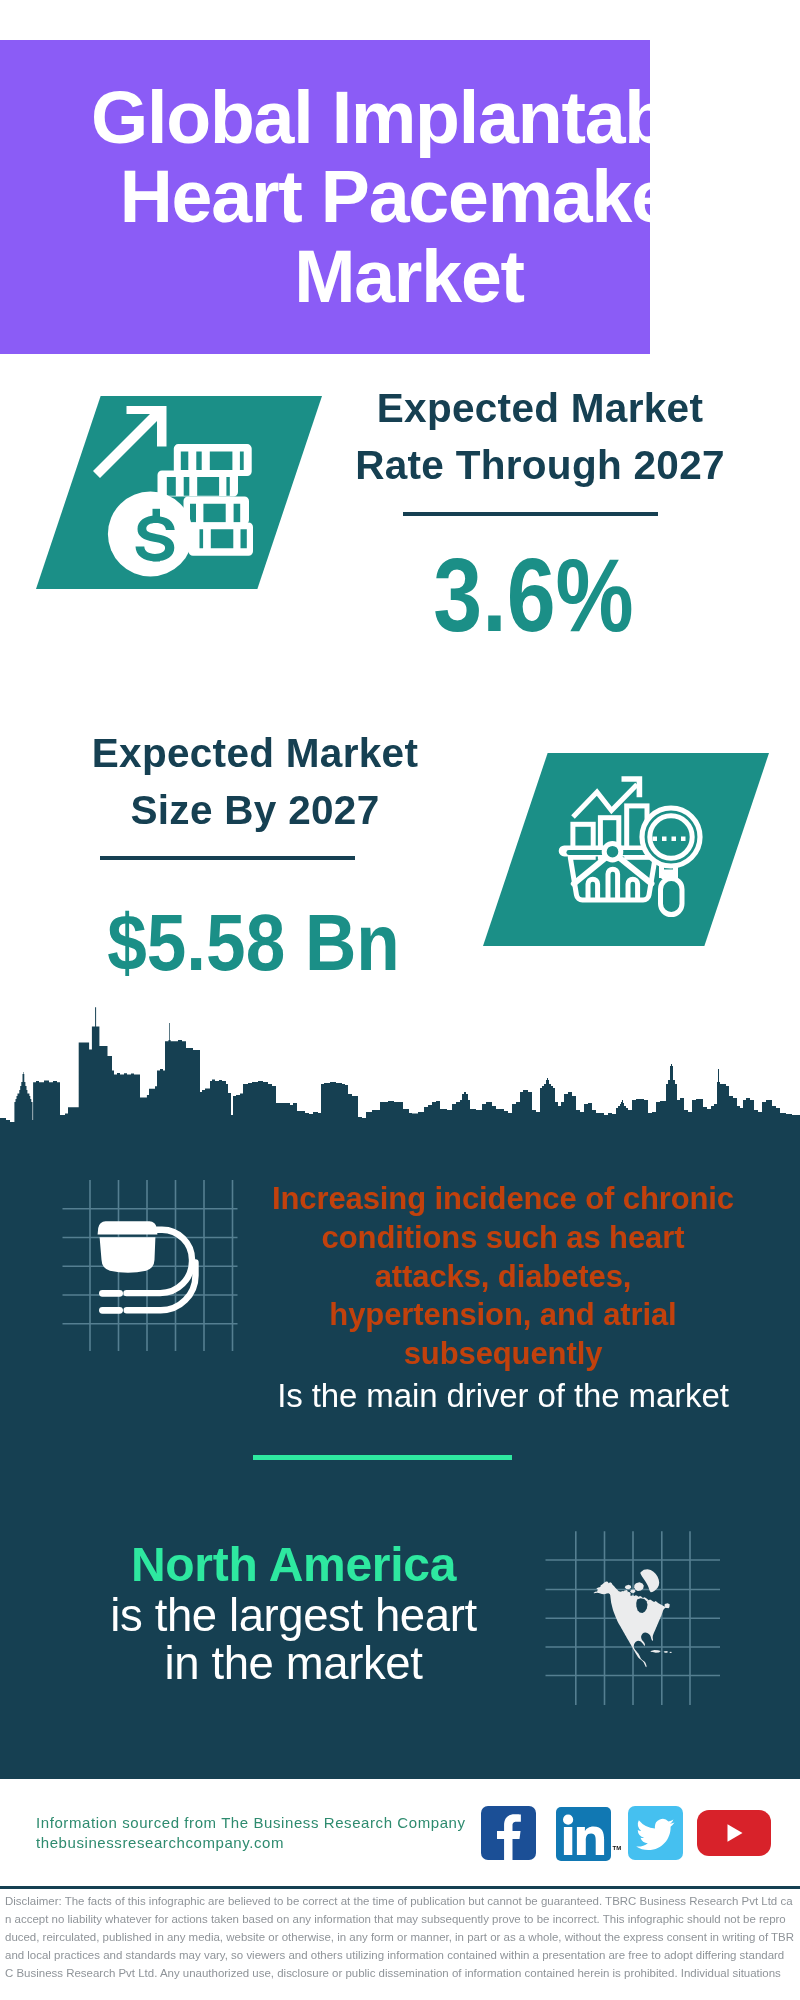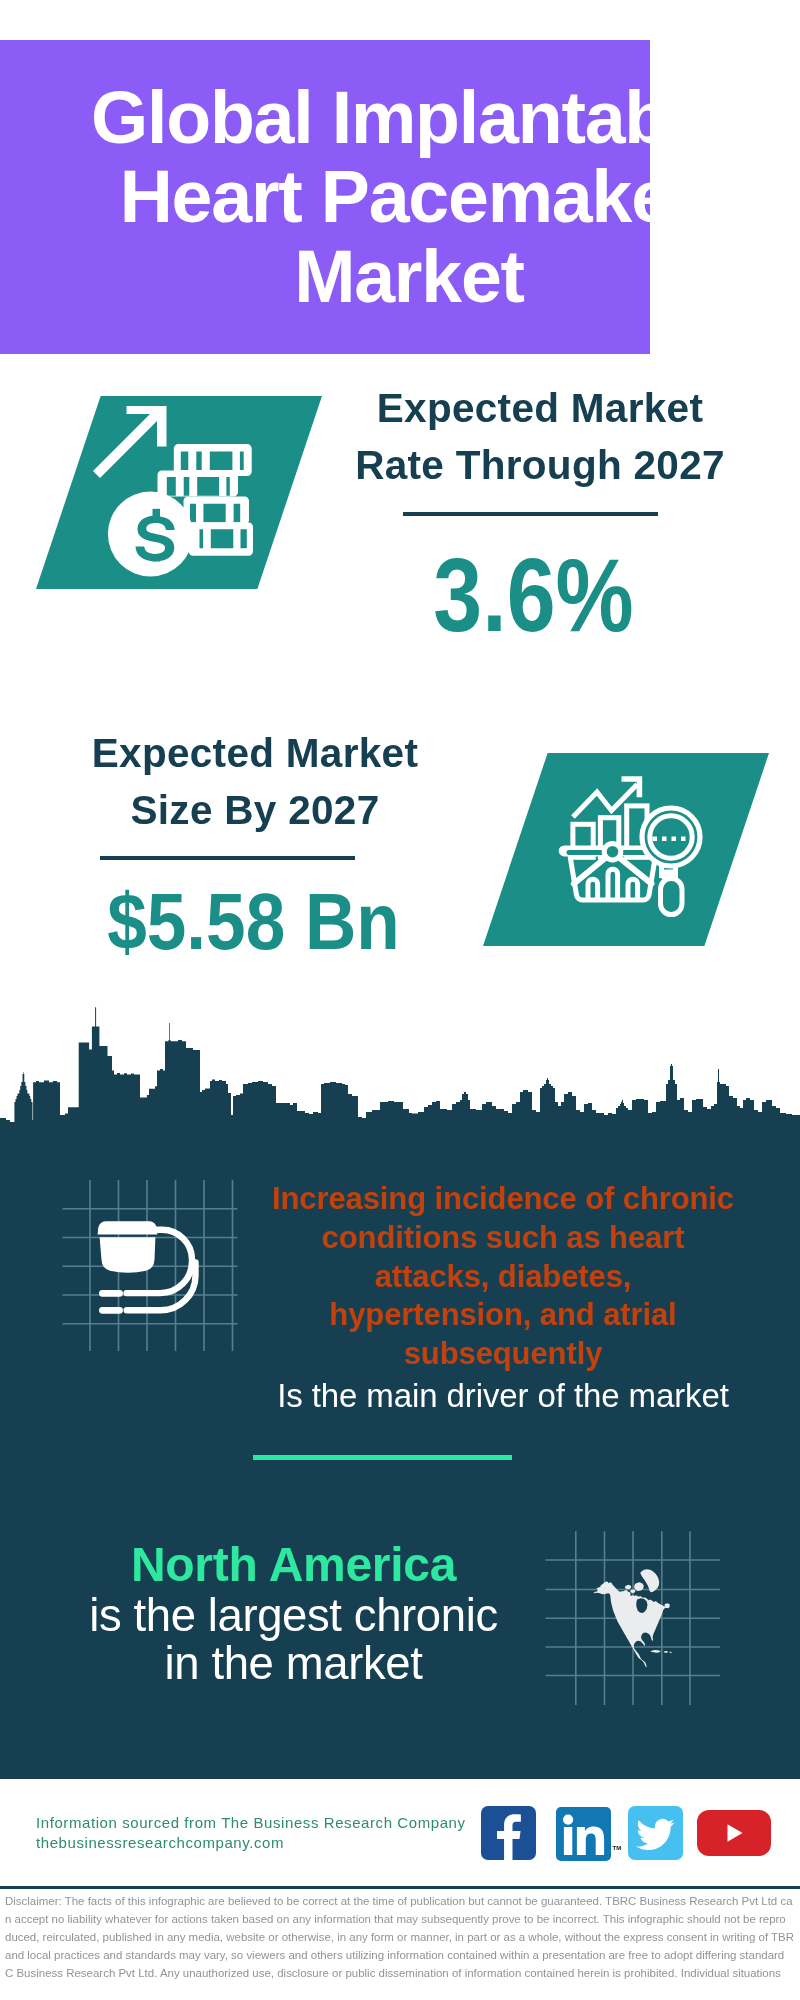--- a/index.html
+++ b/index.html
@@ -13,21 +13,21 @@
     font-size:73.5px;font-weight:bold;line-height:79.3px;letter-spacing:-1.2px;}
 
   .para{position:absolute;background:#1b8f87;}
 
   .stat-title{position:absolute;color:#164052;font-size:40.5px;font-weight:bold;
       line-height:57px;text-align:center;letter-spacing:0.3px;}
   .stat-rule{position:absolute;height:4px;background:#164052;}
   .stat-value{position:absolute;color:#1b8f87;font-size:104px;font-weight:bold;
       text-align:center;line-height:104px;}
   .stat-value>span{display:inline-block;transform:scaleX(0.845);transform-origin:center;}
-  .stat-value.sz2{font-size:79px;line-height:79px;}
+  .stat-value.sz2{font-size:79px;line-height:79px;margin-top:21px;}
   .stat-value.sz2>span{transform:scaleX(0.90);}
 
   
   .dark-band{position:absolute;left:0;top:1140px;width:800px;height:639px;background:#164052;}
   
 
   .driver-text{position:absolute;text-align:center;}
   .driver-hl{color:#c2410c;font-size:31px;font-weight:bold;line-height:38.8px;letter-spacing:-0.1px;}
   .driver-sub{color:#ffffff;font-size:33px;line-height:43px;letter-spacing:-0.1px;}
   .divider{position:absolute;height:5px;background:#2ee8a0;}
@@ -205,21 +205,21 @@
       <path d="M 663.6,1651.48 L 666.36,1651.02 L 668.2,1651.71 L 667.05,1652.86 L 664.75,1652.86 Z"></path>
       <path d="M 669.35,1651.94 L 671.19,1651.71 L 671.88,1652.63 L 670.04,1653.09 Z"></path>
     </g>
     <g fill="#164052">
       <path d="M 637.15,1599.5 L 640.6,1598.35 L 644.28,1599.04 L 646.58,1601.34 L 647.5,1604.79 L 646.81,1608.47 L 644.97,1611.46 L 642.44,1613.07 L 639.68,1612.61 L 637.61,1610.31 L 636.46,1606.86 L 636.23,1602.95 Z"></path>
     </g>
   </svg>
 
   <div class="driver-text" style="left:41px;top:1537px;width:505px;">
     <div class="region-hl">North America</div>
-    <div class="region-sub">is the largest chronic</div>
+    <div class="region-sub">is the largest heart</div>
     <div class="region-sub">in the market</div>
   </div>
 
   <div class="footer">
     <div class="src-line" style="left:36px;top:35px;">Information sourced from The Business Research Company</div>
     <div class="src-line" style="left:36px;top:55px;">thebusinessresearchcompany.com</div>
   </div>
 
   <div class="social-row">
     <span class="social" style="left:481px;top:1806px;width:55px;height:54px;background:#1b4f96;border-radius:7px;">

